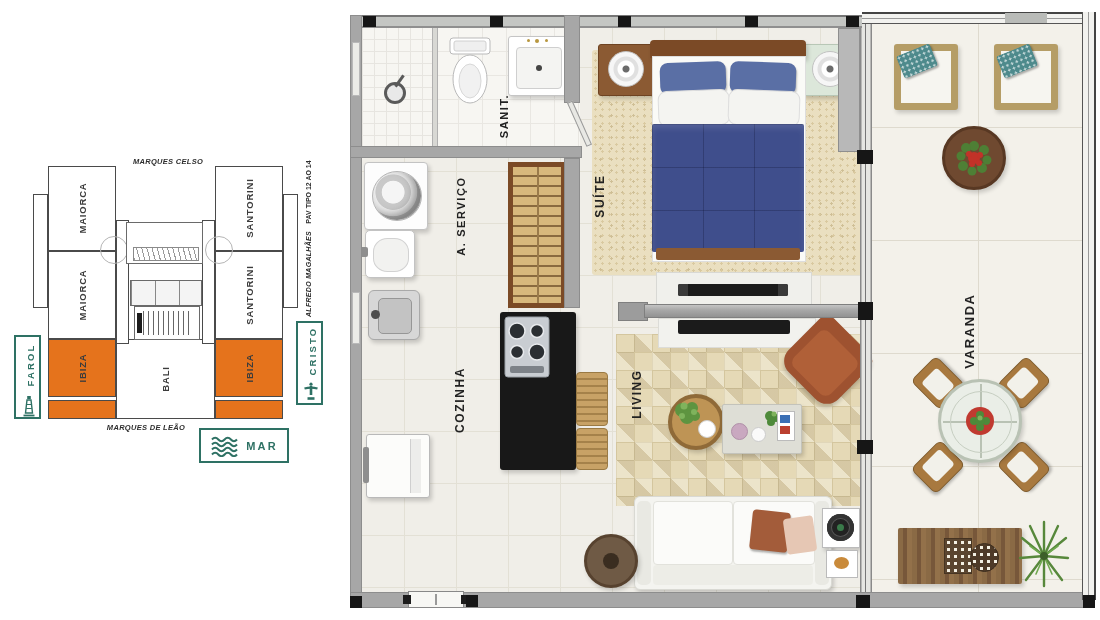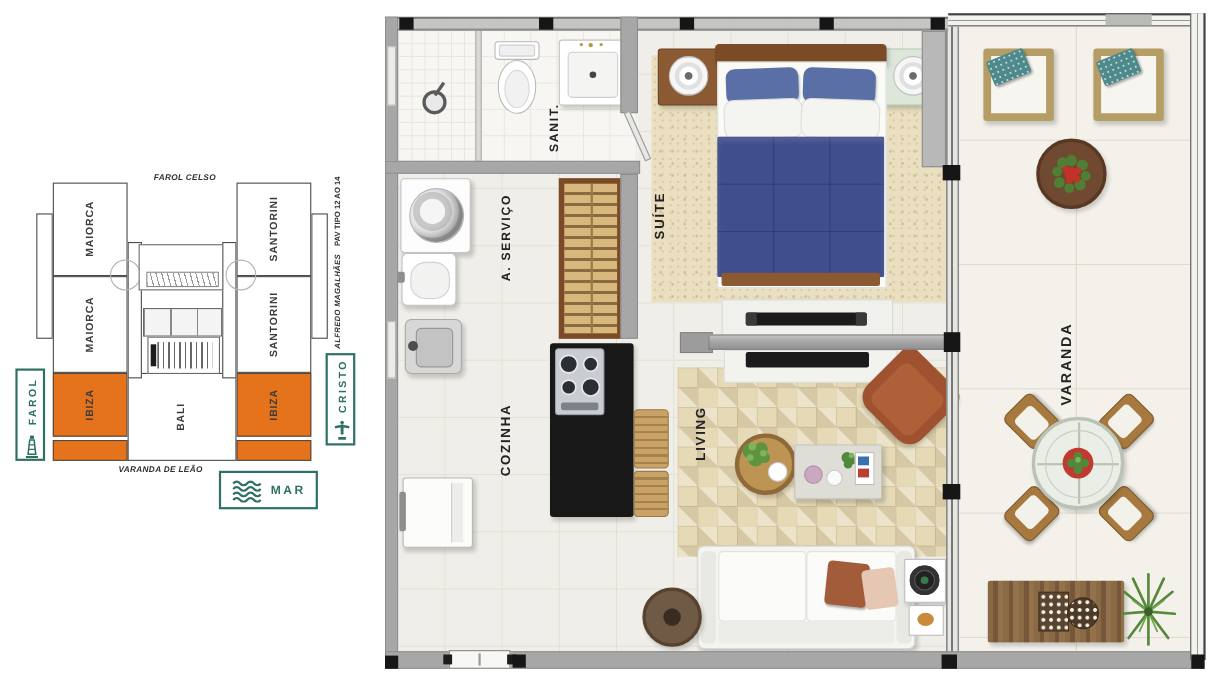--- a/index.html
+++ b/index.html
@@ -20,22 +20,22 @@
   .win{position:absolute;background:#ECECE8;box-shadow:inset 0 0 0 1px #b9b9b9;z-index:32;}
   .furn{position:absolute;z-index:10;}
   .shadowed{box-shadow:2px 3px 4px rgba(0,0,0,.18);}
 </style>
 </head>
 <body>
 
 <div class="canvas">
 
   <div>
-    <div class="ht street" style="left:168px;top:161px;">FAROL CELSO</div>
-    <div class="ht street" style="left:146px;top:427px;">VARANDA DE LEÃO</div>
+    <div class="ht street" style="left:168px;top:161px;">MARQUES CELSO</div>
+    <div class="ht street" style="left:146px;top:427px;">MARQUES DE LEÃO</div>
     <div class="vt street" style="left:308px;top:274px;font-size:7px;">ALFREDO MAGALHÃES</div>
     <div class="vt" style="left:308px;top:192px;font-size:7px;color:#2e2e2e;">PAV TIPO 12 AO 14</div>
 
     <div class="unit" style="left:33px;top:194px;width:15px;height:114px;"></div>
     <div class="unit" style="left:283px;top:194px;width:15px;height:114px;"></div>
 
     <div class="unit" style="left:48px;top:166px;width:68px;height:85px;"></div>
     <div class="vt unitlbl" style="left:82px;top:208px;">MAIORCA</div>
     <div class="unit" style="left:48px;top:251px;width:68px;height:88px;"></div>
     <div class="vt unitlbl" style="left:82px;top:295px;">MAIORCA</div>

